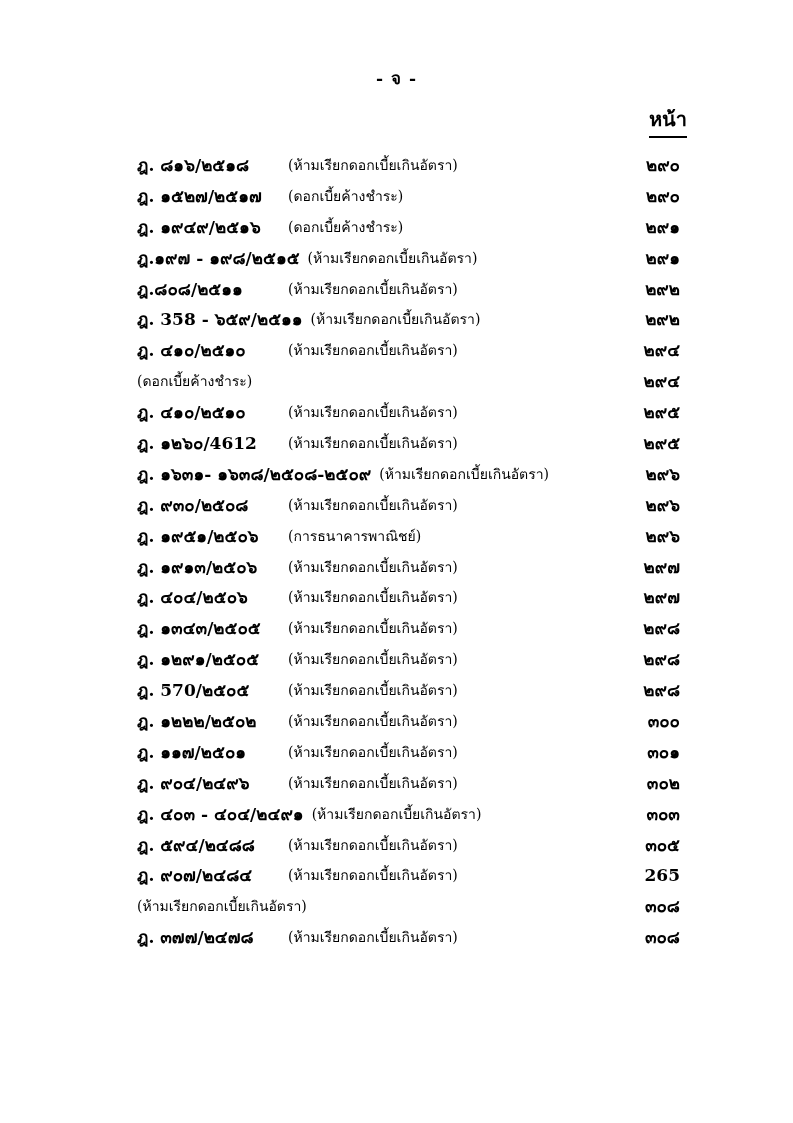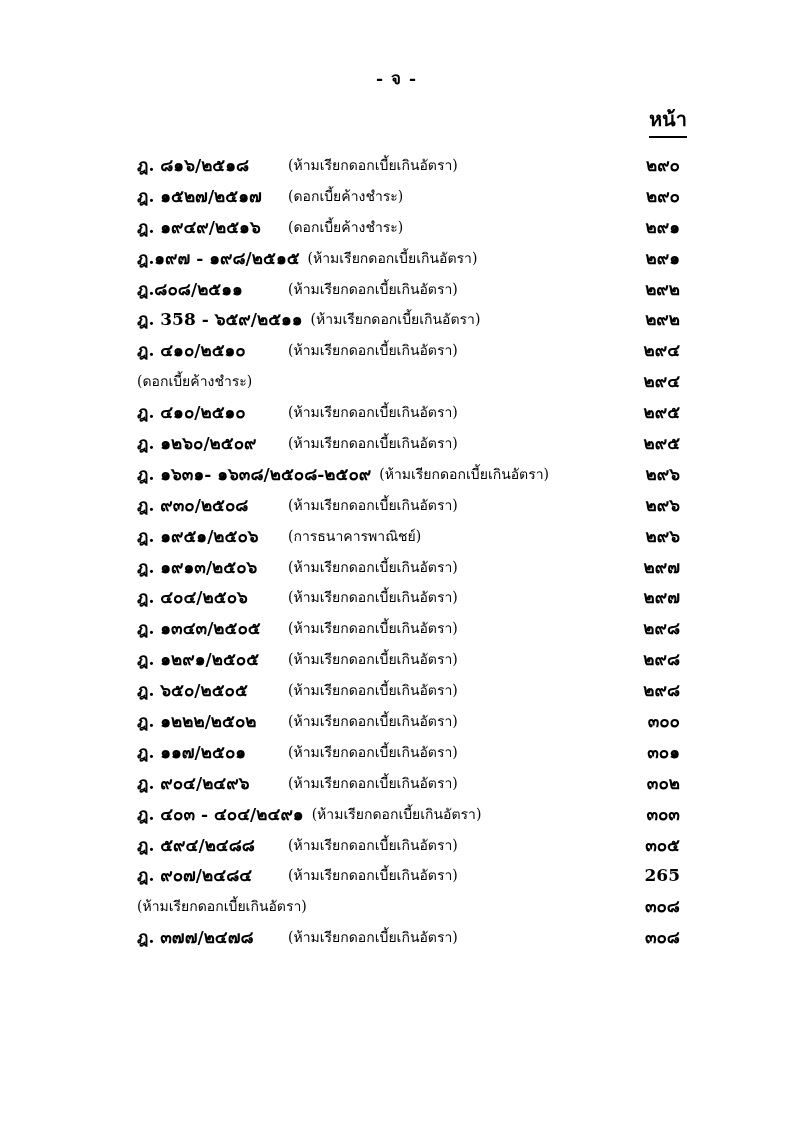--- a/index.html
+++ b/index.html
@@ -87,21 +87,21 @@
       <div class="toc-row">
         <span class="description">(ดอกเบี้ยค้างชำระ)</span>
         <span class="page-num">๒๙๔</span>
       </div>
       <div class="toc-row">
         <span class="citation">ฎ. ๔๑๐/๒๕๑๐</span>
         <span class="description">(ห้ามเรียกดอกเบี้ยเกินอัตรา)</span>
         <span class="page-num">๒๙๕</span>
       </div>
       <div class="toc-row">
-        <span class="citation">ฎ. ๑๒๖๐/๒๕๐๙</span>
+        <span class="citation">ฎ. ๑๒๖๐/4612</span>
         <span class="description">(ห้ามเรียกดอกเบี้ยเกินอัตรา)</span>
         <span class="page-num">๒๙๕</span>
       </div>
       <div class="toc-row">
         <span class="citation">ฎ. ๑๖๓๑- ๑๖๓๘/๒๕๐๘-๒๕๐๙</span>
         <span class="description">(ห้ามเรียกดอกเบี้ยเกินอัตรา)</span>
         <span class="page-num">๒๙๖</span>
       </div>
       <div class="toc-row">
         <span class="citation">ฎ. ๙๓๐/๒๕๐๘</span>
@@ -127,21 +127,21 @@
         <span class="citation">ฎ. ๑๓๔๓/๒๕๐๕</span>
         <span class="description">(ห้ามเรียกดอกเบี้ยเกินอัตรา)</span>
         <span class="page-num">๒๙๘</span>
       </div>
       <div class="toc-row">
         <span class="citation">ฎ. ๑๒๙๑/๒๕๐๕</span>
         <span class="description">(ห้ามเรียกดอกเบี้ยเกินอัตรา)</span>
         <span class="page-num">๒๙๘</span>
       </div>
       <div class="toc-row">
-        <span class="citation">ฎ. ๖๕๐/๒๕๐๕</span>
+        <span class="citation">ฎ. 570/๒๕๐๕</span>
         <span class="description">(ห้ามเรียกดอกเบี้ยเกินอัตรา)</span>
         <span class="page-num">๒๙๘</span>
       </div>
       <div class="toc-row">
         <span class="citation">ฎ. ๑๒๒๒/๒๕๐๒</span>
         <span class="description">(ห้ามเรียกดอกเบี้ยเกินอัตรา)</span>
         <span class="page-num">๓๐๐</span>
       </div>
       <div class="toc-row">
         <span class="citation">ฎ. ๑๑๗/๒๕๐๑</span>

